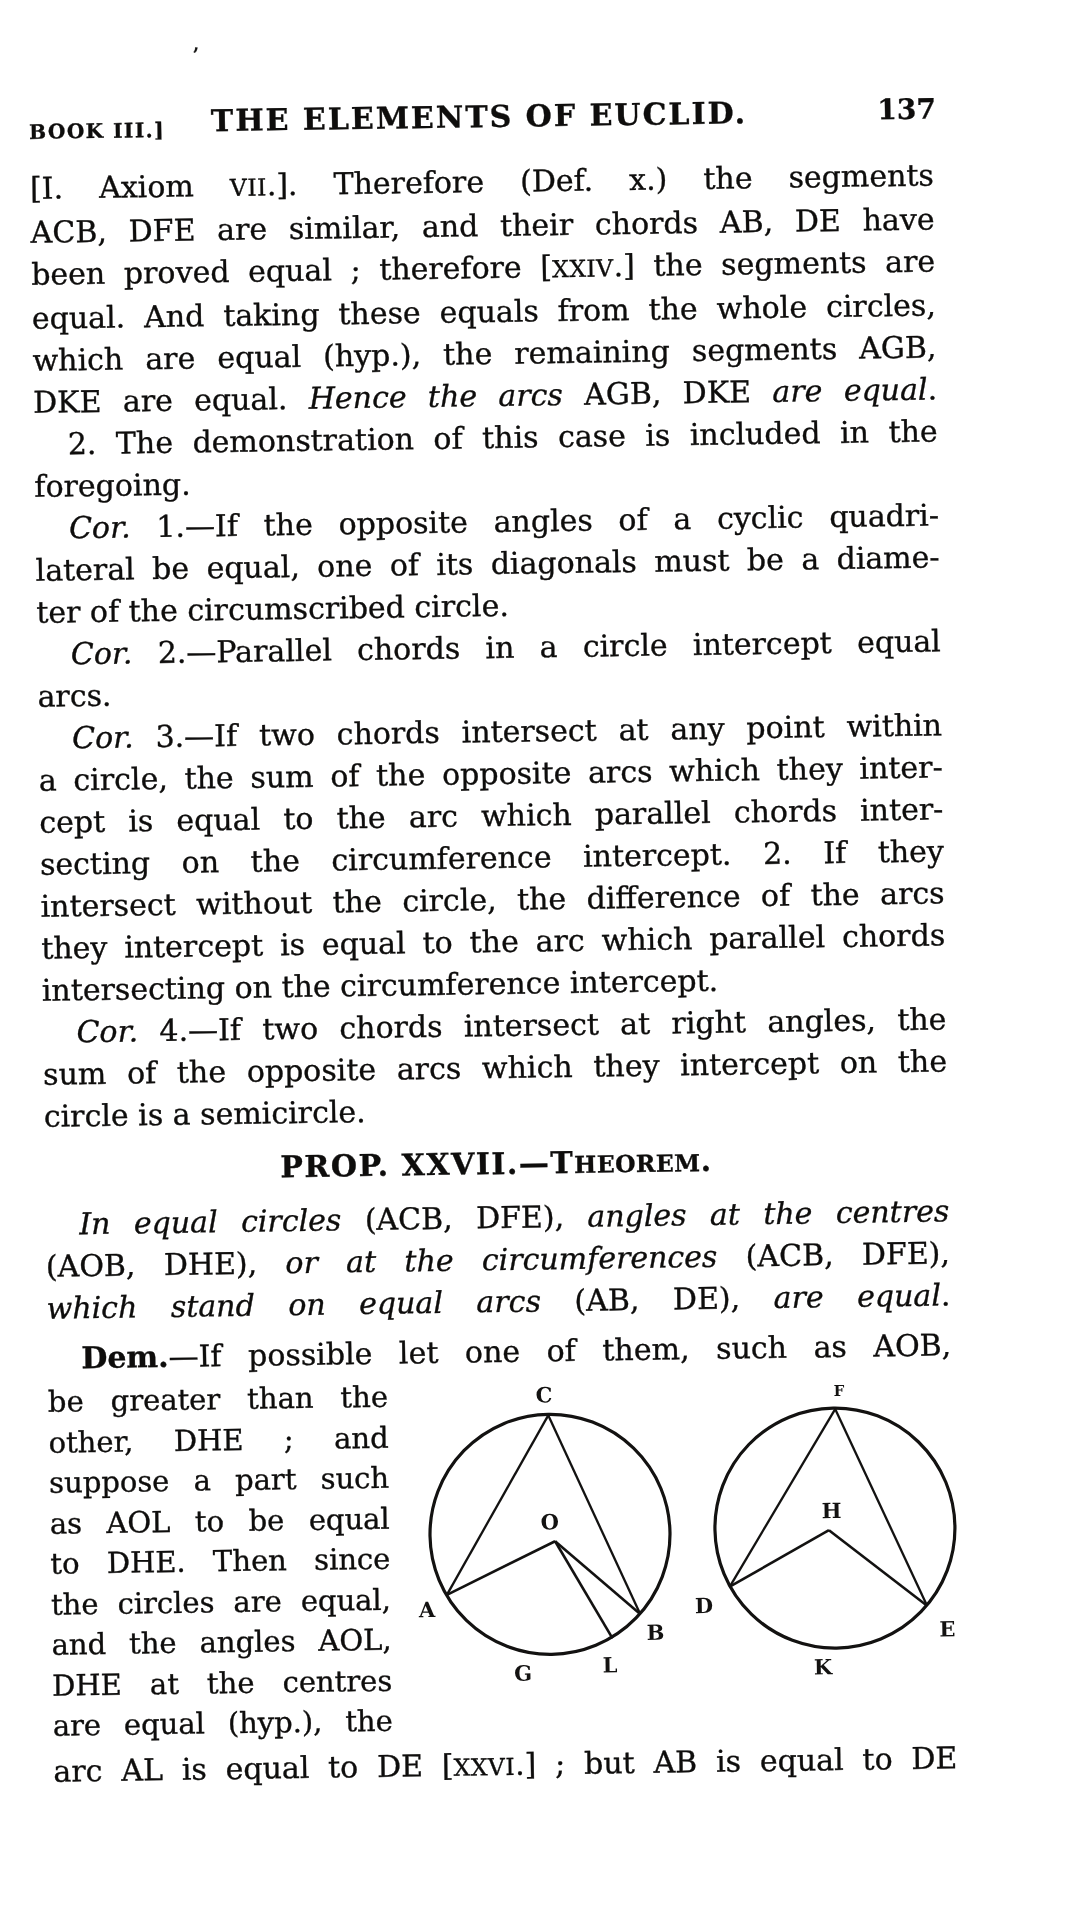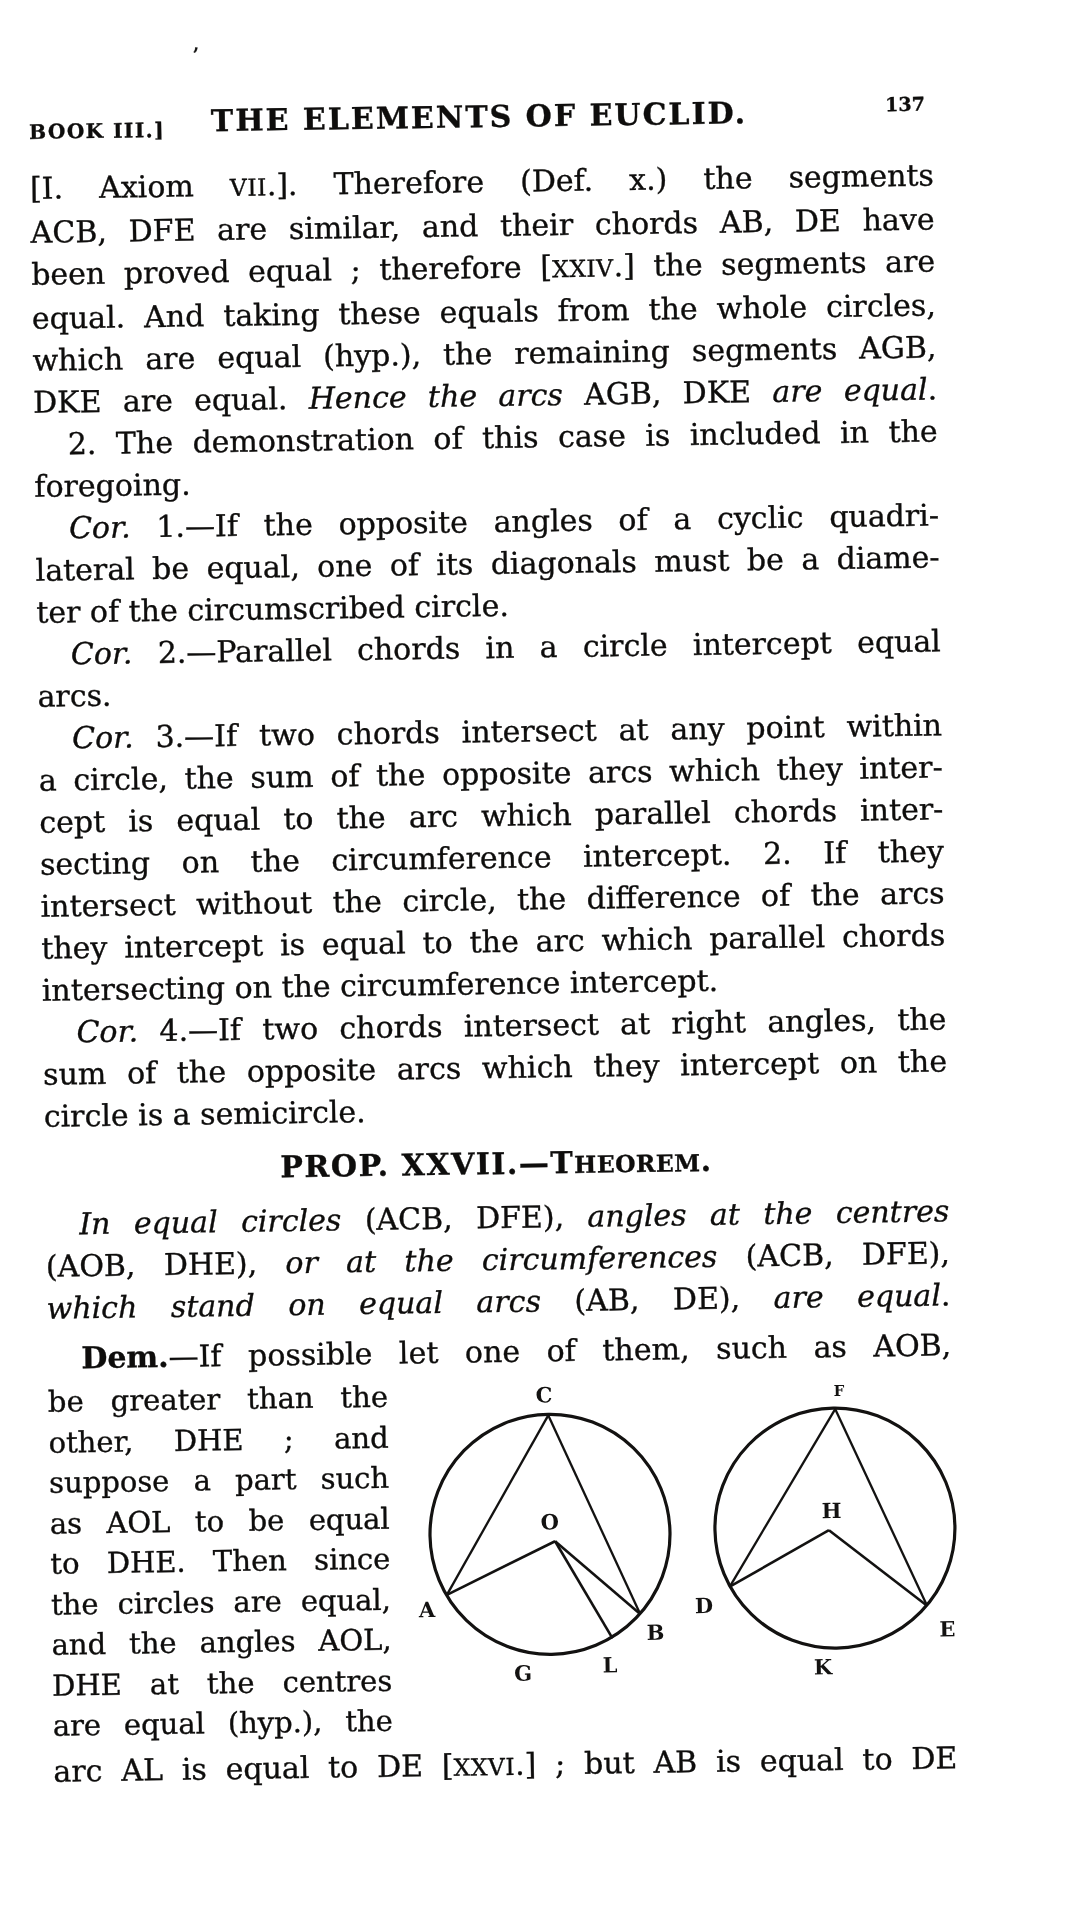--- a/index.html
+++ b/index.html
@@ -9,21 +9,21 @@
   }
   .sheet{
     position:absolute;left:0;top:0;width:1088px;height:1912px;
     transform:rotate(-0.85deg);transform-origin:52% 45%;
     -webkit-text-stroke:0.35px #0e0d0c;
   }
   .artifact{position:absolute;left:204px;top:38px;font-size:22px;}
   .header{position:relative;margin:96px 40px 0 40px;width:908px;height:48px;}
   .h-left{position:absolute;left:0;top:16px;font-size:20px;font-weight:bold;letter-spacing:1.5px;}
   .h-center{position:absolute;left:170px;top:2px;width:560px;text-align:center;font-size:30px;font-weight:bold;letter-spacing:2px;}
-  .h-right{position:absolute;right:12px;top:2px;font-size:19px;font-weight:bold;}
+  .h-right{position:absolute;right:1px;top:2px;font-size:28px;font-weight:bold;}
   .body-col{margin:16px 40px 0 40px;width:904px;}
   .line{line-height:42px;font-size:30px;}
   .j{text-align:justify;text-align-last:justify;}
   .ind{text-indent:34px;}
   .ctr{text-align:center;text-align-last:center;}
   .it{font-style:italic;}
   .sc{text-transform:uppercase;font-size:0.78em;letter-spacing:0.5px;}
   .bd{font-weight:bold;}
   .block{margin:0;}
   .block.heading{margin:12px 0 10px 0;}

